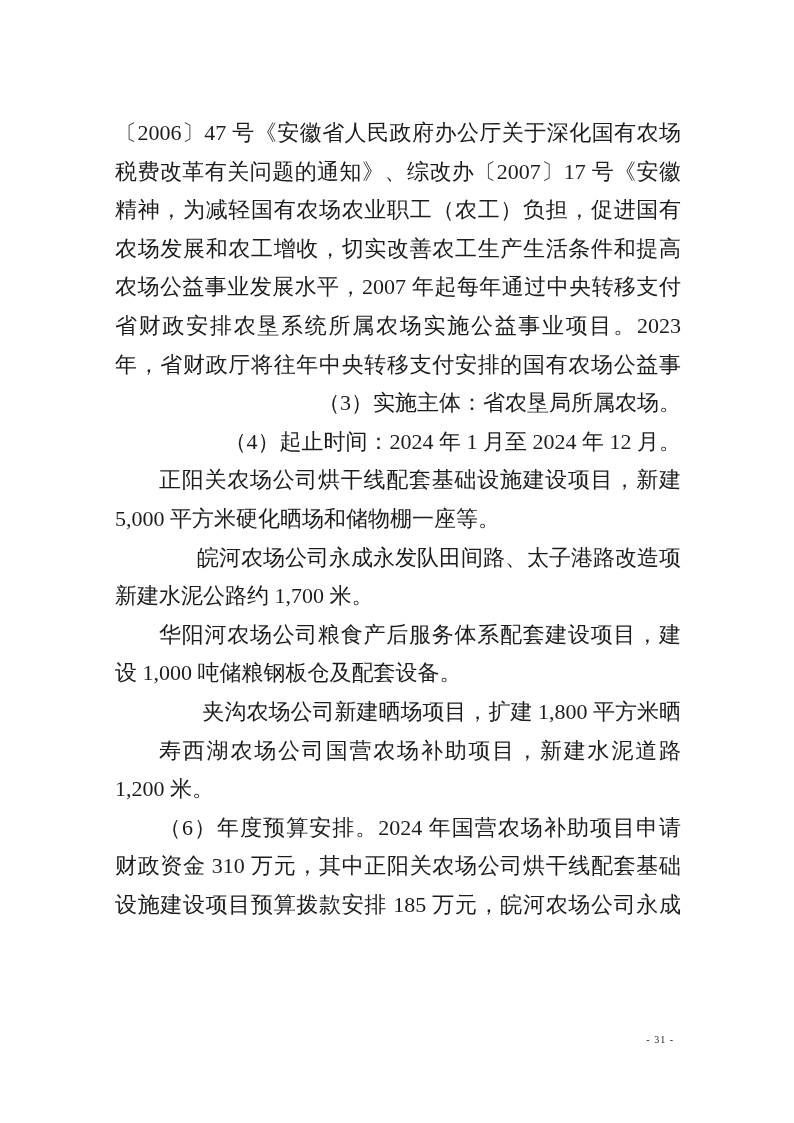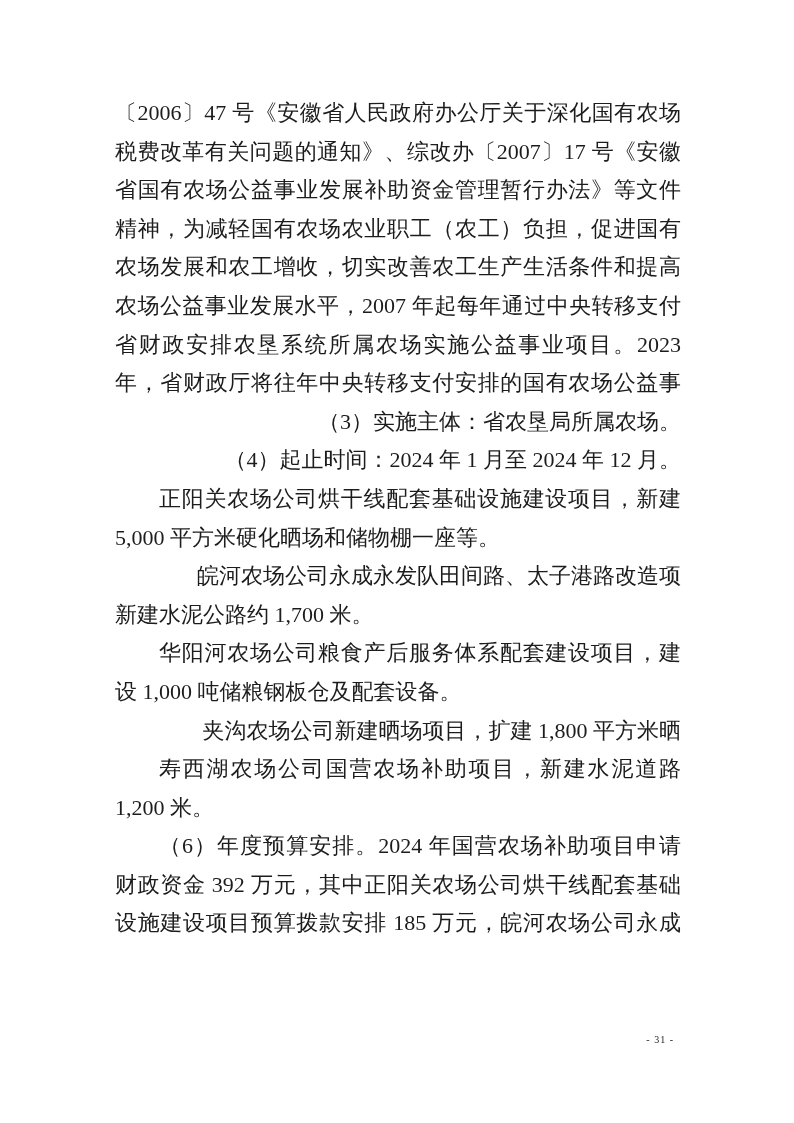--- a/index.html
+++ b/index.html
@@ -12,21 +12,21 @@
     width: 794px;
     height: 1123px;
     background: #ffffff;
     overflow: hidden;
     font-family: "Liberation Serif", serif;
     color: #1c1c1c;
   }
   .text-block {
     position: absolute;
     left: 115px;
-    top: 94px;
+    top: 114px;
     width: 566px;
     font-size: 22px;
     line-height: 38.6px;
   }
   .ln {
     height: 38.6px;
     overflow: hidden;
   }
   
   .j {
@@ -51,37 +51,36 @@
   }
 </style>
 </head>
 <body>
 
 <div class="page">
 
   <div class="text-block">
     <div class="ln j">〔2006〕47 号《安徽省人民政府办公厅关于深化国有农场</div>
     <div class="ln j">税费改革有关问题的通知》、综改办〔2007〕17 号《安徽</div>
-    <div class="ln j">省国有农场公益事业发展补助资金管理暂行办法》等文件</div>
     <div class="ln j">精神，为减轻国有农场农业职工（农工）负担，促进国有</div>
     <div class="ln j">农场发展和农工增收，切实改善农工生产生活条件和提高</div>
     <div class="ln j">农场公益事业发展水平，2007 年起每年通过中央转移支付</div>
     <div class="ln j">省财政安排农垦系统所属农场实施公益事业项目。2023</div>
     <div class="ln j">年，省财政厅将往年中央转移支付安排的国有农场公益事</div>
     <div class="ln ind">（3）实施主体：省农垦局所属农场。</div>
     <div class="ln ind">（4）起止时间：2024 年 1 月至 2024 年 12 月。</div>
     <div class="ln ind j">正阳关农场公司烘干线配套基础设施建设项目，新建</div>
     <div class="ln">5,000 平方米硬化晒场和储物棚一座等。</div>
     <div class="ln ind j">皖河农场公司永成永发队田间路、太子港路改造项目，</div>
     <div class="ln">新建水泥公路约 1,700 米。</div>
     <div class="ln ind j">华阳河农场公司粮食产后服务体系配套建设项目，建</div>
     <div class="ln">设 1,000 吨储粮钢板仓及配套设备。</div>
     <div class="ln ind j">夹沟农场公司新建晒场项目，扩建 1,800 平方米晒场。</div>
     <div class="ln ind j">寿西湖农场公司国营农场补助项目，新建水泥道路</div>
     <div class="ln">1,200 米。</div>
     <div class="ln ind j">（6）年度预算安排。2024 年国营农场补助项目申请</div>
-    <div class="ln j">财政资金 392 万元，其中正阳关农场公司烘干线配套基础</div>
+    <div class="ln j">财政资金 310 万元，其中正阳关农场公司烘干线配套基础</div>
     <div class="ln j">设施建设项目预算拨款安排 185 万元，皖河农场公司永成</div>
   </div>
 
   <div class="page-number">- 31 -</div>
 
 </div>
 
 </body></html>

